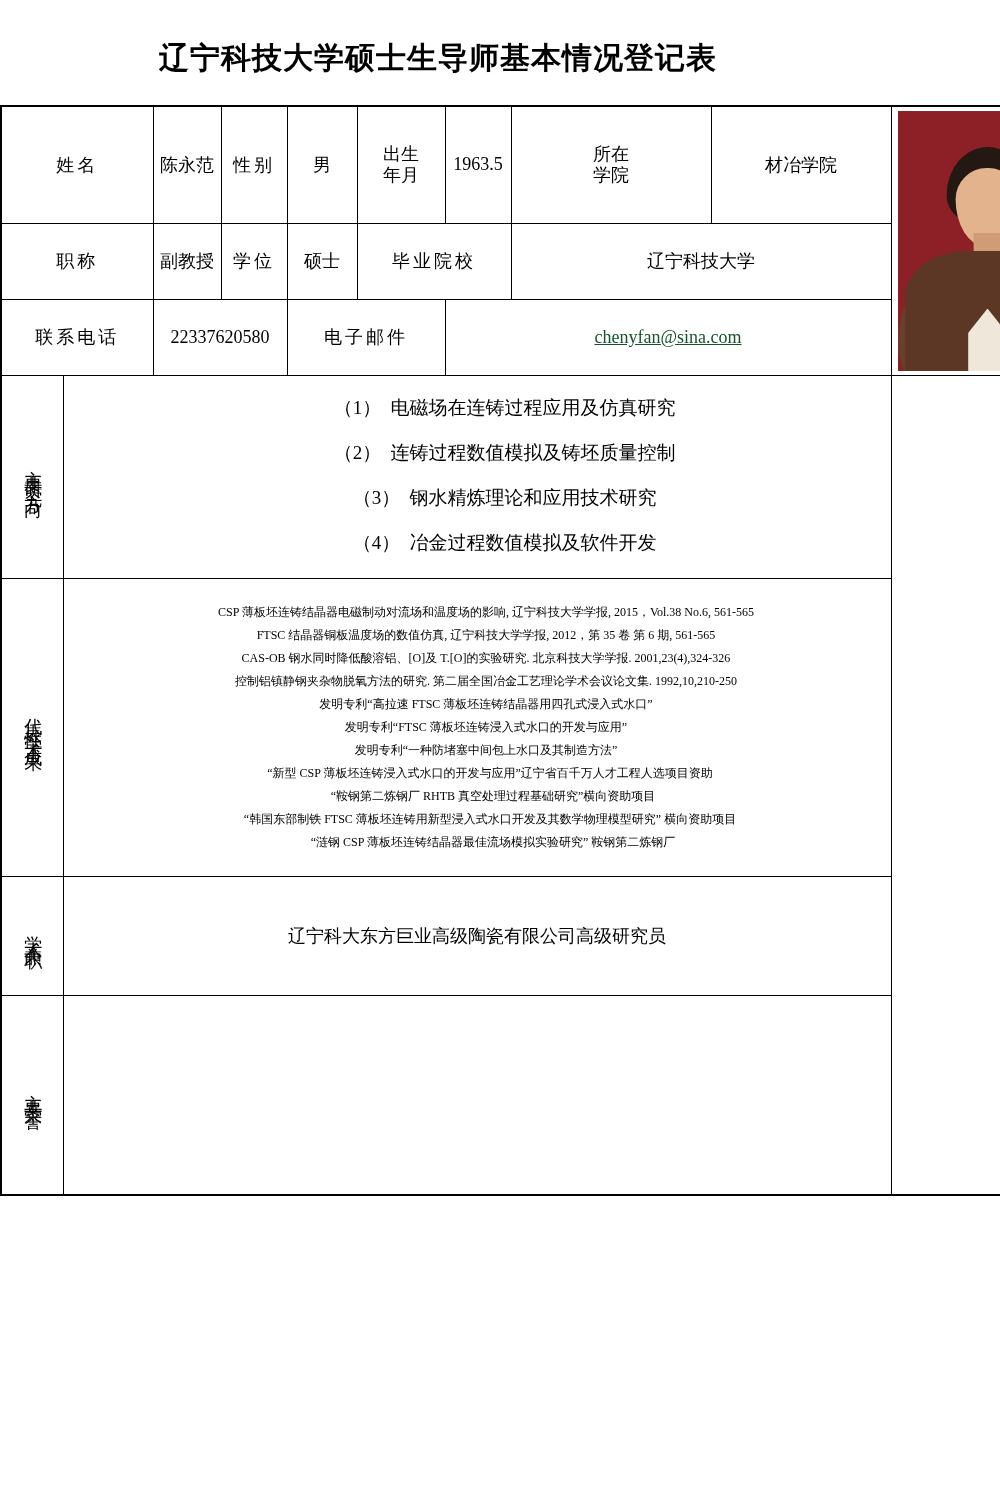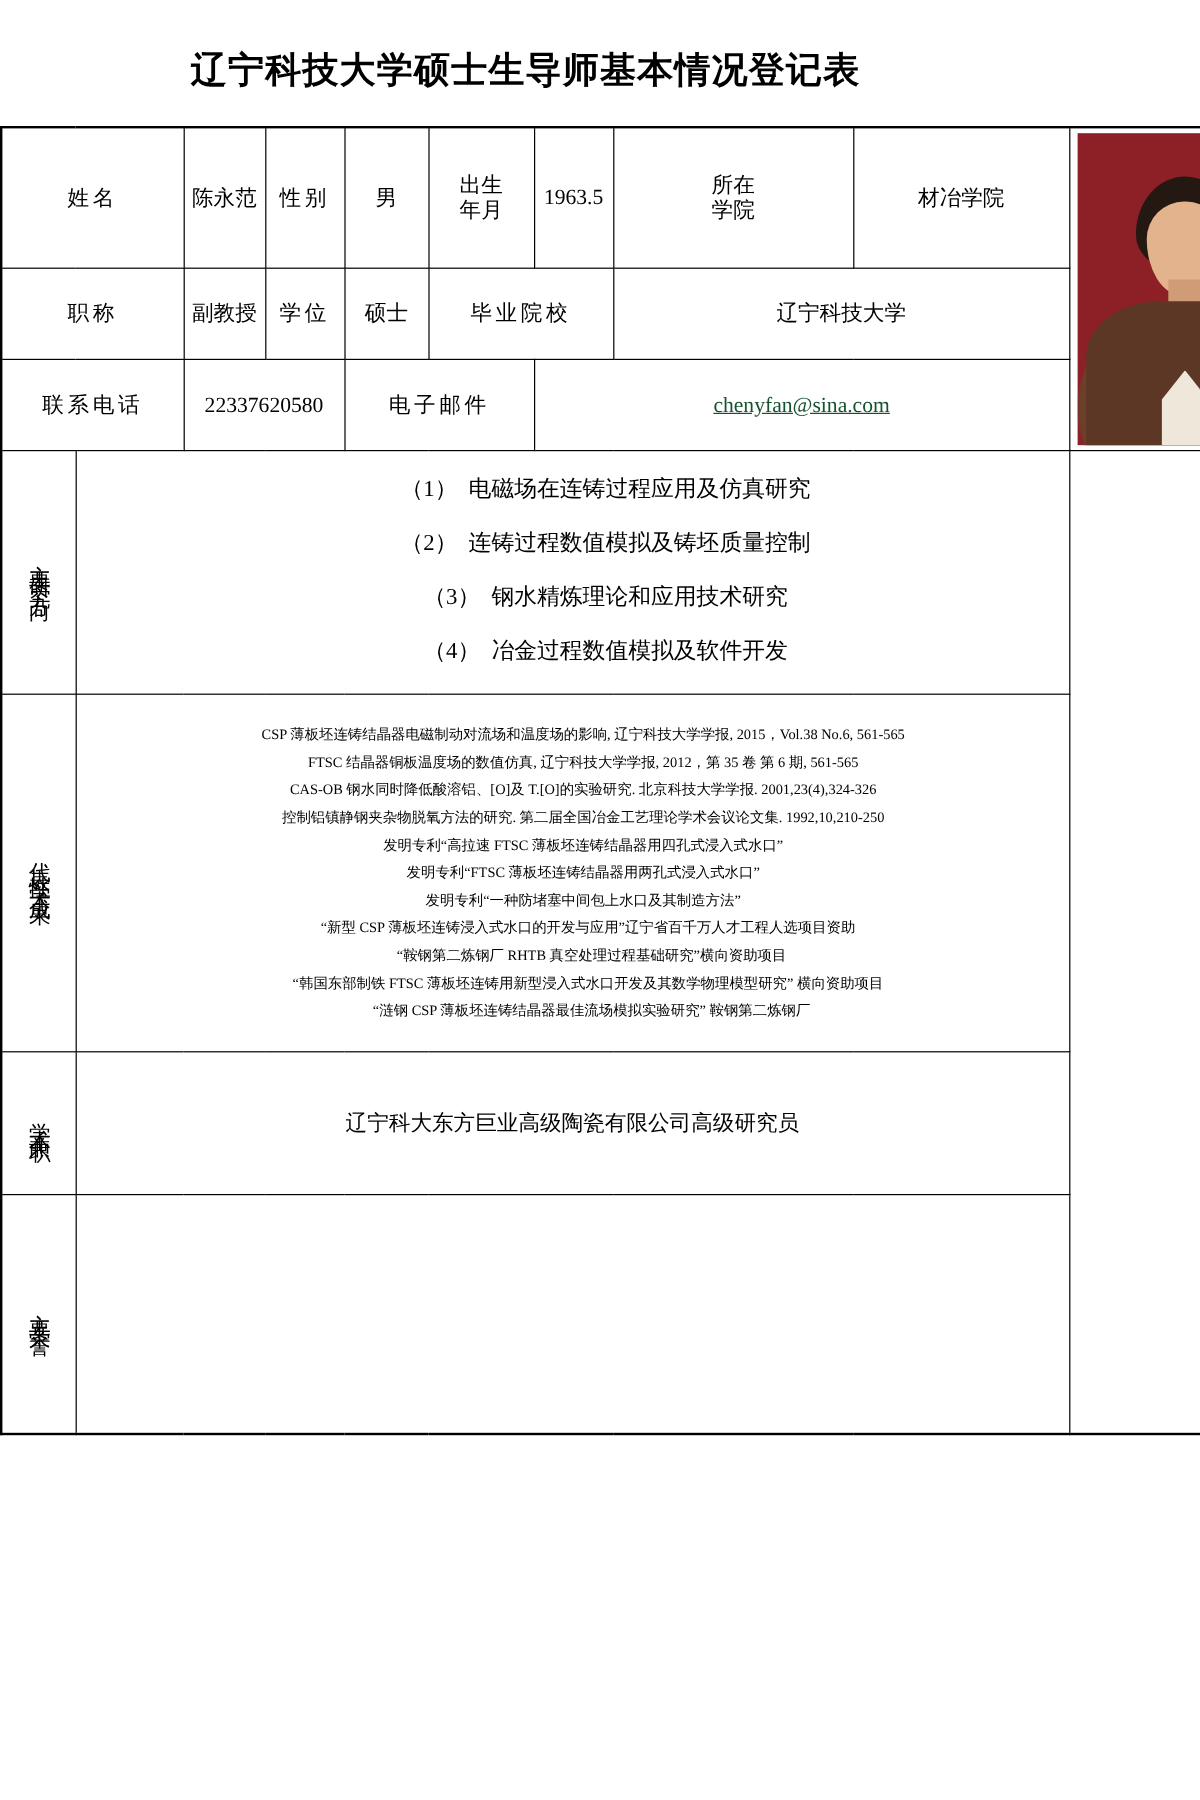--- a/index.html
+++ b/index.html
@@ -255,21 +255,21 @@
       <td class="label-v">
         <span class="vert">代表性学术成果</span>
       </td>
       <td colspan="8">
         <div class="ach-list">
           <div class="aitem indent1">CSP 薄板坯连铸结晶器电磁制动对流场和温度场的影响, 辽宁科技大学学报, 2015，Vol.38 No.6, 561-565</div>
           <div class="aitem indent1">FTSC 结晶器铜板温度场的数值仿真, 辽宁科技大学学报, 2012，第 35 卷 第 6 期, 561-565</div>
           <div class="aitem indent1">CAS-OB 钢水同时降低酸溶铝、[O]及 T.[O]的实验研究. 北京科技大学学报. 2001,23(4),324-326</div>
           <div class="aitem indent1">控制铝镇静钢夹杂物脱氧方法的研究. 第二届全国冶金工艺理论学术会议论文集. 1992,10,210-250</div>
           <div class="aitem indent1">发明专利“高拉速 FTSC 薄板坯连铸结晶器用四孔式浸入式水口”</div>
-          <div class="aitem indent1">发明专利“FTSC 薄板坯连铸结晶器用两孔式浸入式水口”</div>
+          <div class="aitem indent1">发明专利“FTSC 薄板坯连铸浸入式水口的开发与应用”</div>
           <div class="aitem indent1">发明专利“一种防堵塞中间包上水口及其制造方法”</div>
           <div class="aitem indent2" style="padding-left:16px">“新型 CSP 薄板坯连铸浸入式水口的开发与应用”辽宁省百千万人才工程人选项目资助</div>
           <div class="aitem indent2" style="padding-left:22px">“鞍钢第二炼钢厂 RHTB 真空处理过程基础研究”横向资助项目</div>
           <div class="aitem indent2" style="padding-left:16px">“韩国东部制铁 FTSC 薄板坯连铸用新型浸入式水口开发及其数学物理模型研究” 横向资助项目</div>
           <div class="aitem indent2" style="padding-left:22px">“涟钢 CSP 薄板坯连铸结晶器最佳流场模拟实验研究” 鞍钢第二炼钢厂</div>
         </div>
       </td>
     </tr>
 
     <tr>

